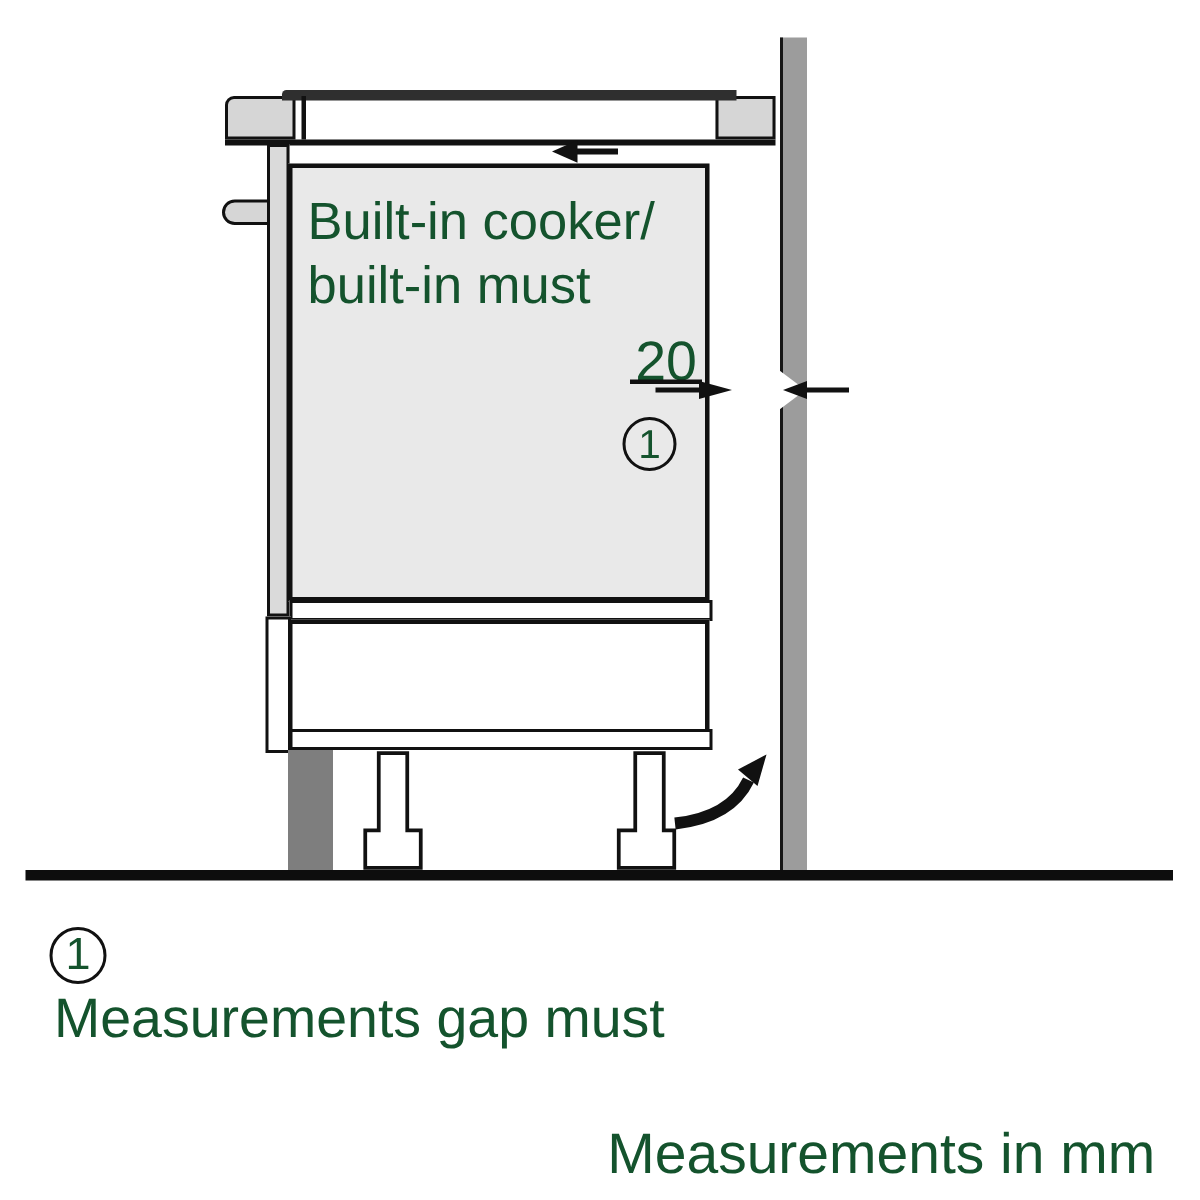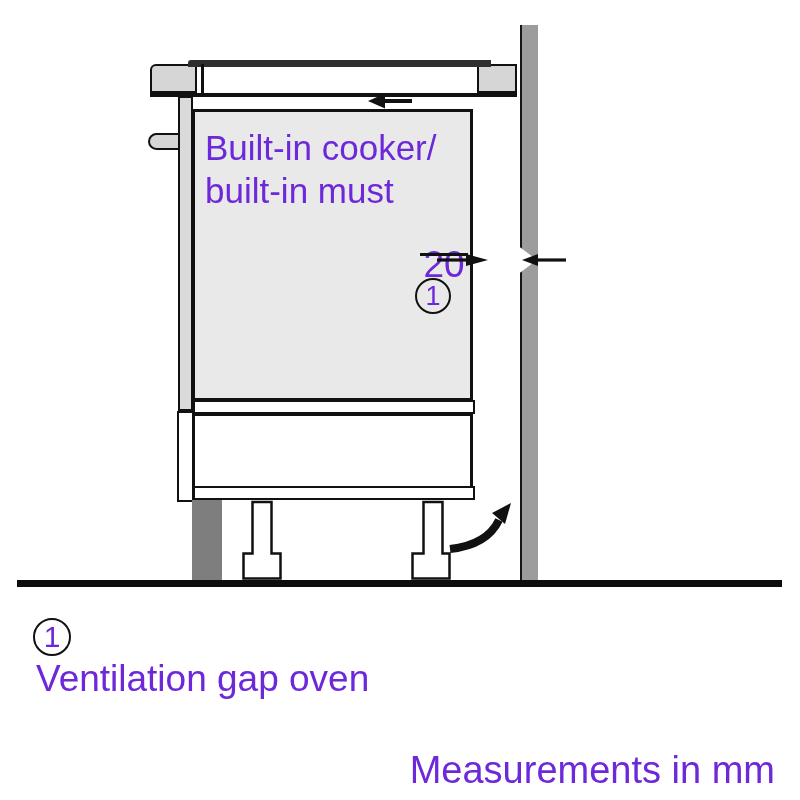--- a/index.html
+++ b/index.html
@@ -1,18 +1,18 @@
 <!DOCTYPE html>
 <html><head>
 <meta charset="utf-8">
 <style>
   html,body{margin:0;padding:0;background:#fff;}
   .stage{
     position:relative;width:800px;height:800px;background:#ffffff;
-    font-family:"Liberation Sans", sans-serif;color:#6d28d9;overflow:hidden;
+    font-family:"Liberation Sans", sans-serif;color:#14532d;overflow:hidden;
   }
   .abs{position:absolute;box-sizing:border-box;}
 
   
   .wall{left:520px;top:25px;width:18px;height:558px;background:#9c9c9c;border-left:2px solid #161616;}
   .floor{left:17px;top:580px;width:765px;height:7px;background:#0d0d0d;}
 
   .worktop-mid{left:197px;top:64px;width:280px;height:29px;background:#ffffff;}
   .worktop-underline{left:150px;top:93px;width:367px;height:3.5px;background:#111;}
   .worktop-cap-left{left:150px;top:64px;width:47px;height:29px;background:#d6d6d6;border:2px solid #111;border-radius:6px 0 0 0;}
@@ -26,33 +26,33 @@
   .oven{left:192px;top:109px;width:281px;height:292px;background:#e9e9e9;border:3px solid #111;}
   .oven-label{left:205px;top:126px;font-size:35px;line-height:43px;letter-spacing:0;}
 
   .band-top{left:193px;top:400px;width:282px;height:14px;background:#fff;border:2.5px solid #111;}
   .drawer{left:192px;top:413px;width:281px;height:77px;background:#fff;border:3px solid #111;}
   .band-bottom{left:193px;top:486px;width:282px;height:14px;background:#fff;border:2.5px solid #111;}
   .drawer-left-panel{left:177px;top:411px;width:17px;height:91px;background:#fff;border:2.5px solid #111;}
   .plinth-post{left:192px;top:500px;width:30px;height:80px;background:#7e7e7e;}
 
   
-  .dim-value{left:414px;top:222px;width:60px;text-align:center;font-size:37px;line-height:37px;margin-top:24px;}
+  .dim-value{left:414px;top:222px;width:60px;text-align:center;font-size:37px;line-height:37px;}
   .dim-underline{left:420px;top:252.5px;width:48px;height:3.5px;background:#111;}
   .callout-circle{
     left:415px;top:278px;width:36px;height:36px;border:2.5px solid #111;border-radius:50%;
     display:flex;align-items:center;justify-content:center;font-size:27px;background:transparent;
   }
   .legend-circle{
     left:33px;top:618px;width:38px;height:38px;border:2.5px solid #111;border-radius:50%;
     display:flex;align-items:center;justify-content:center;font-size:30px;
   }
   .legend-line1{left:36px;top:657px;font-size:37px;line-height:44px;}
   .legend-line2{left:36px;top:701px;font-size:37px;line-height:44px;}
-  .units-note{left:400px;top:749px;width:375px;text-align:right;font-size:38px;line-height:42px;}
+  .units-note{left:400px;top:749px;width:375px;text-align:center;font-size:38px;line-height:42px;}
 
   svg.overlay{position:absolute;left:0;top:0;pointer-events:none;}
 </style>
 </head>
 <body>
 
 <div class="stage">
 
   <div class="abs wall"></div>
   <div class="abs floor"></div>
@@ -101,17 +101,17 @@
     <path d="M 537 260 H 566" stroke="#111" stroke-width="3.2"></path>
     <polygon points="522,260 538,254 538,266" fill="#111"></polygon>
 
     <path d="M 450 549 Q 487 545 499 520" fill="none" stroke="#111" stroke-width="8"></path>
     <polygon points="511,503 505,524 492,513" fill="#111"></polygon>
   </svg>
 
   <div class="abs legend-circle">
     <span>1</span>
   </div>
-  <div class="abs legend-line1">Ventilation gap oven</div>
+  <div class="abs legend-line1">Measurements gap must</div>
 
   <div class="abs units-note">Measurements in mm</div>
 
 </div>
 
 </body></html>

